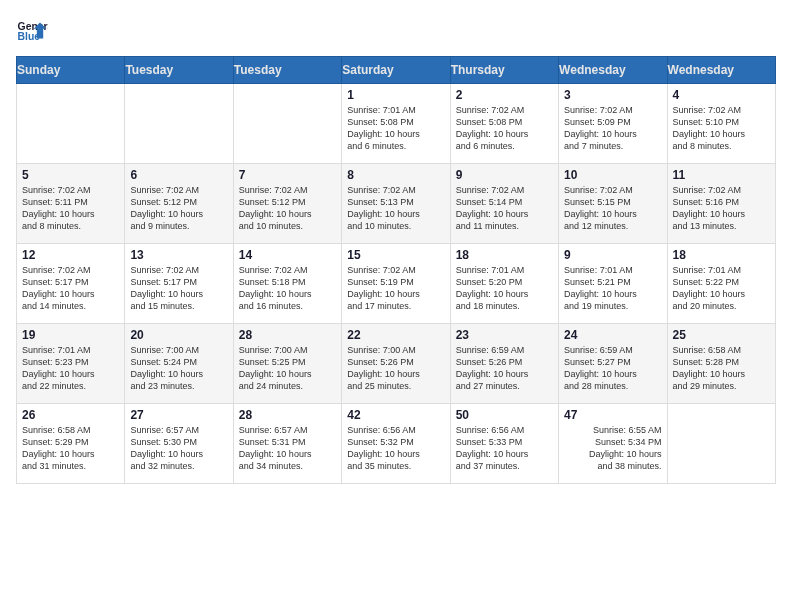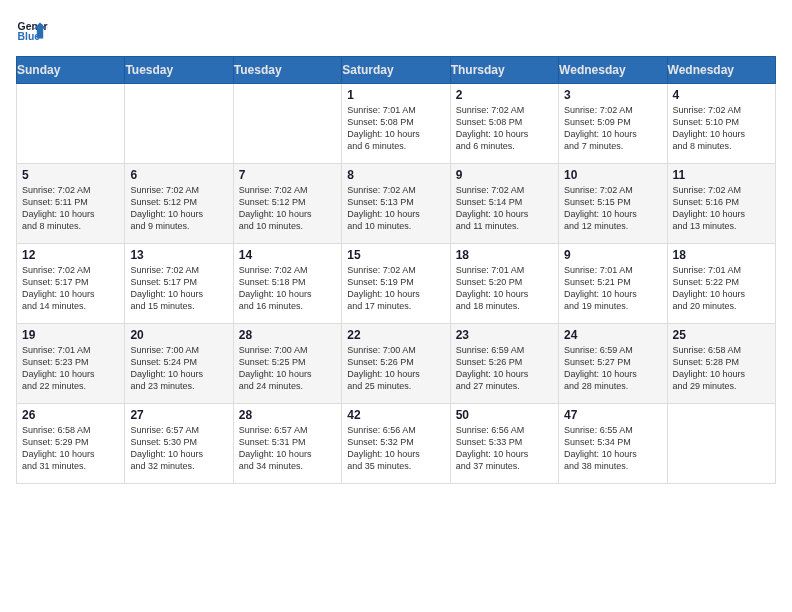--- a/index.html
+++ b/index.html
@@ -325,21 +325,21 @@
         </td>
         <td>
           <div class="day-num">50</div>
           <div class="day-info" style="white-space: pre-line;">Sunrise: 6:56 AM
 Sunset: 5:33 PM
 Daylight: 10 hours
 and 37 minutes.</div>
         </td>
         <td>
           <div class="day-num">47</div>
-          <div class="day-info" style="white-space: pre-line;">Sunrise: 6:55 AM
+          <div class="day-info" style="white-space: pre-line; text-align: right;">Sunrise: 6:55 AM
 Sunset: 5:34 PM
 Daylight: 10 hours
 and 38 minutes.</div>
         </td>
         <td class="empty-cell"></td>
       </tr>
     </tbody>
 </table>
 
 </body></html>

